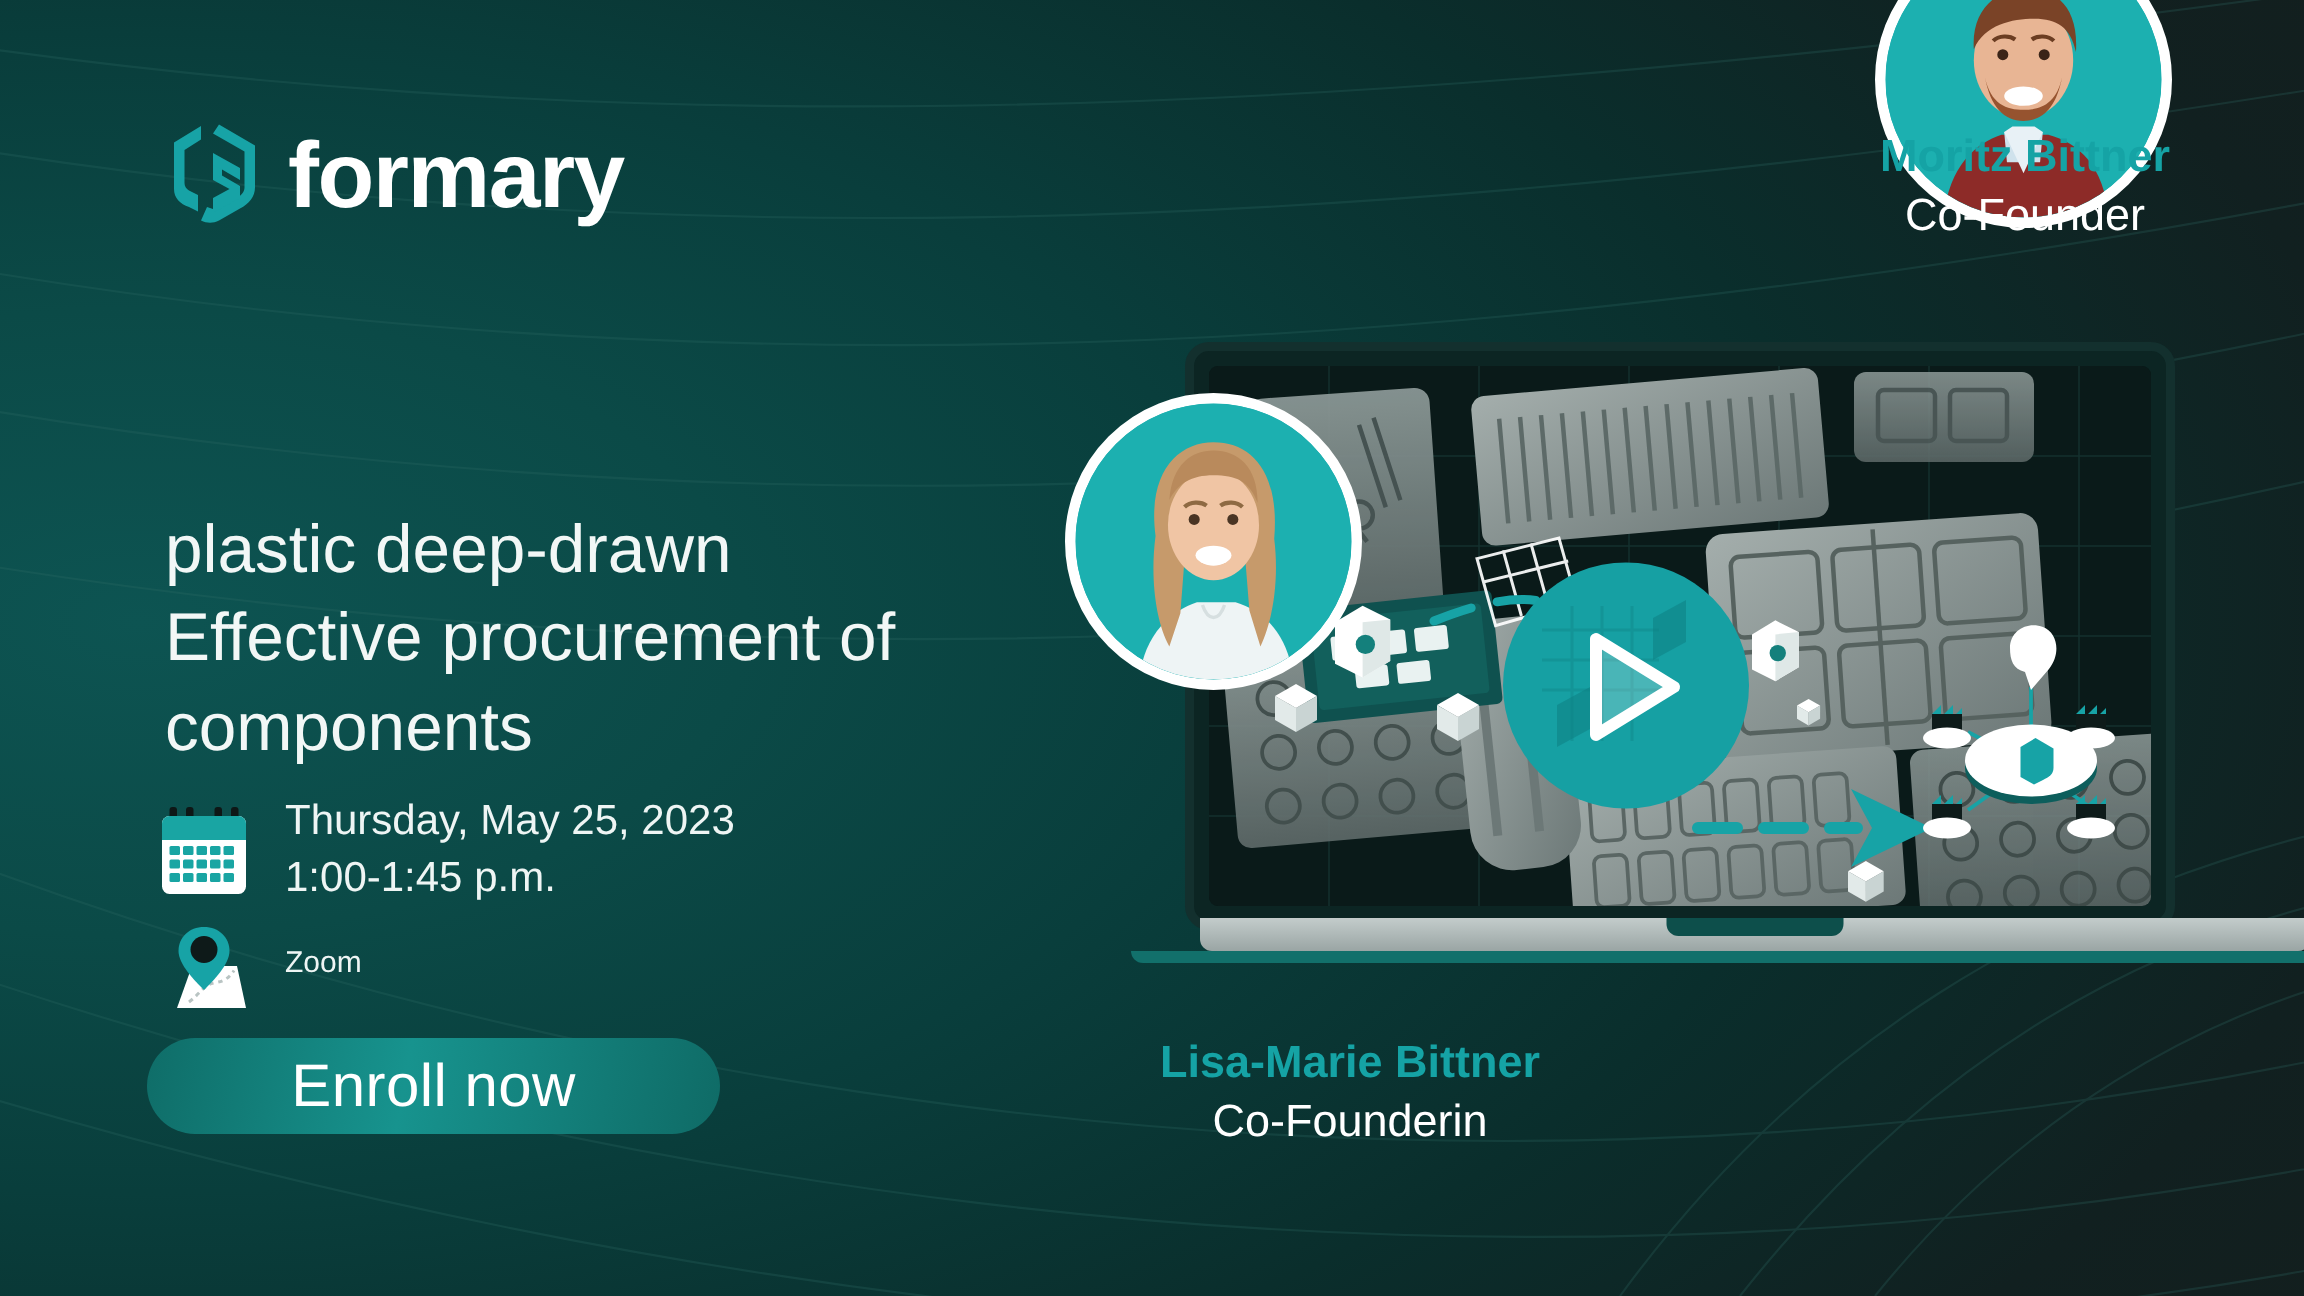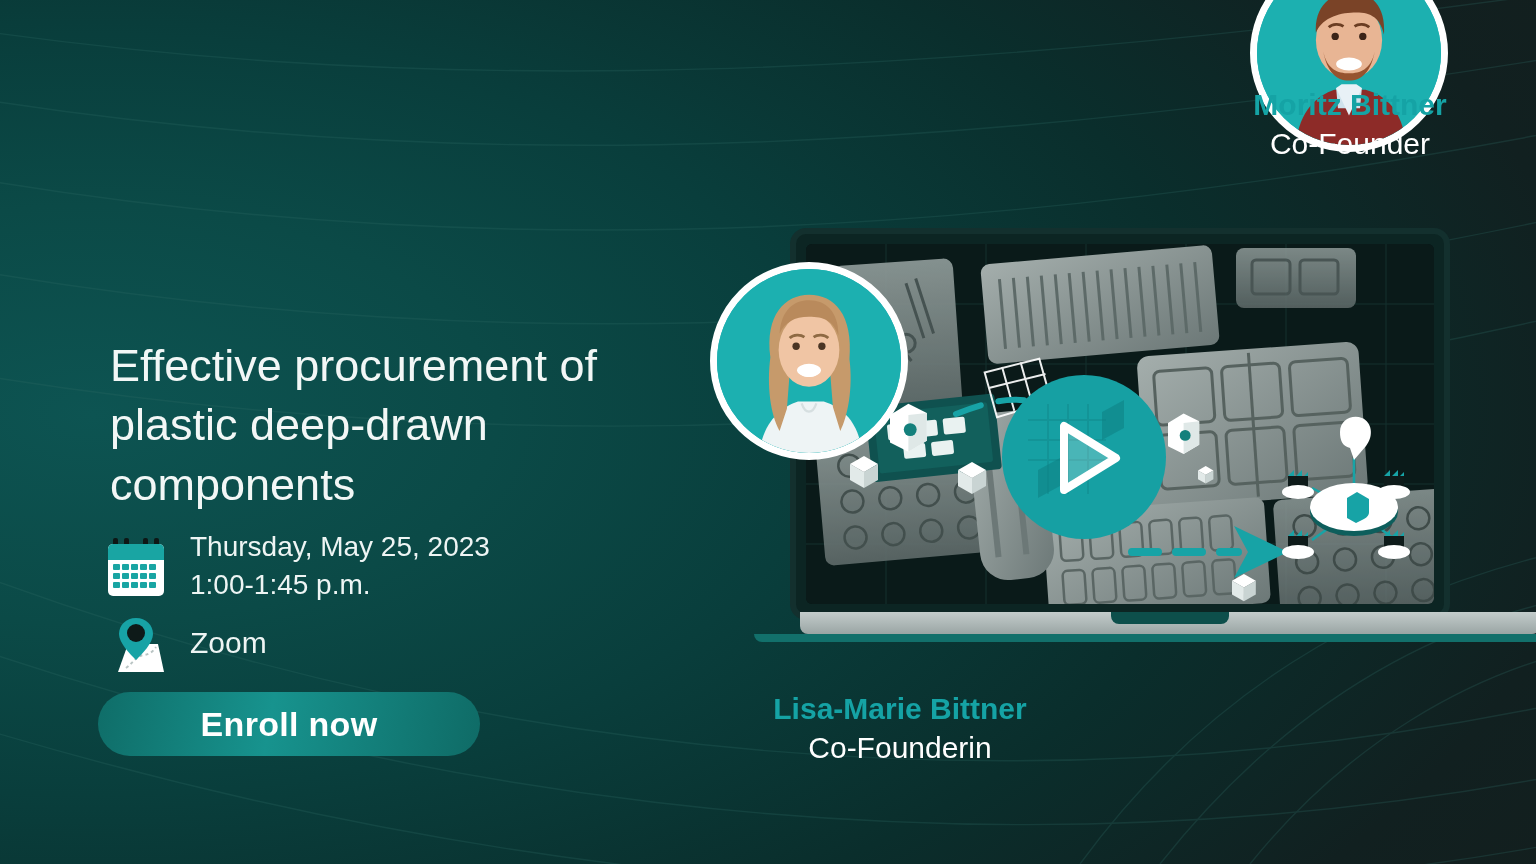--- a/index.html
+++ b/index.html
@@ -34,30 +34,30 @@
     position:absolute; left:110px; top:336px; width:580px;
     font-size:45px; font-weight:400; color:#f2f7f6; line-height:1.32;
   }
 
   .meta { position:absolute; left:104px; top:528px; }
   .meta-row { display:flex; align-items:center; gap:22px; margin-bottom:5px; }
   .meta-ico { width:64px; height:66px; flex:0 0 64px; }
   .meta-text { font-size:28px; color:#eef5f4; line-height:1.35; font-weight:400; }
 
   .place-row { display:flex; align-items:center; gap:22px; margin-top:6px; }
-  .place-text { font-size:30px; color:#eef5f4; }
+  .place-text { font-size:20px; color:#eef5f4; }
 
   .cta {
     position:absolute; left:98px; top:692px;
     width:382px; height:64px; border-radius:40px;
     background:linear-gradient(100deg,#0f6d68 0%,#17938e 45%,#0f6b66 100%);
     display:flex; align-items:center; justify-content:center;
     border:none; cursor:pointer;
   }
-  .cta-label { font-size:34px; color:#ffffff; font-weight:700; letter-spacing:.3px; }
+  .cta-label { font-size:40px; color:#ffffff; font-weight:400; letter-spacing:.3px; }
 
   
   .right { position:absolute; left:690px; top:0; width:846px; height:816px; }
 
   .laptop { position:absolute; left:100px; top:228px; width:660px; height:392px; }
   .laptop-body {
     position:absolute; inset:0;
     background:#0c2523; border-radius:16px;
     border:6px solid #13302e;
   }
@@ -110,25 +110,34 @@
       <path d="M-60,636 C 320,770 920,900 1576,772"></path>
       <path d="M-60,716 C 340,840 940,962 1576,840"></path>
       <path d="M1080,864 C 1200,700 1360,596 1576,548"></path>
       <path d="M1160,864 C 1280,712 1420,628 1576,596"></path>
       <path d="M1250,864 C 1350,740 1470,676 1576,650"></path>
     </g>
   </svg>
 
   <div class="left">
 
+    <div class="logo-row">
+      <svg class="logo-mark" viewBox="0 0 68 76">
+        <path d="M26 4 L8 15 L8 46 C8 52 12 56 18 58 L24 61 L24 50 L18 47 C16 46 15 44 15 42 L15 20 L26 13 Z" fill="#17a3a6"></path>
+        <path d="M38 3 L62 17 L62 45 C62 51 58 56 52 59 L38 67 C34 69 30 69 26 67 L30 58 L36 60 L50 52 C53 50 55 48 55 45 L55 21 L34 9 Z" fill="#17a3a6"></path>
+        <path d="M34 22 L52 32 L52 40 L40 33 L40 37 L52 44 L52 52 L34 62 L34 52 L45 46 L34 40 Z" fill="#17a3a6"></path>
+        <path d="M34 22 L34 40 L40 37 L40 33 L34 30 Z" fill="#17a3a6"></path>
+      </svg>
+      <span class="logo-word">formary</span>
+    </div>
 
 
     <div class="subtitle">
+      <div>plastic deep-drawn</div>
       <div>Effective procurement of</div>
-      <div>plastic deep-drawn</div>
       <div>components</div>
     </div>
 
     <div class="meta">
 
       <div class="meta-row">
         <svg class="meta-ico" viewBox="0 0 64 66">
           <rect x="9" y="5" width="5" height="13" rx="2" fill="#0e1716"></rect>
           <rect x="20" y="5" width="5" height="13" rx="2" fill="#0e1716"></rect>
           <rect x="39" y="5" width="5" height="13" rx="2" fill="#0e1716"></rect>

